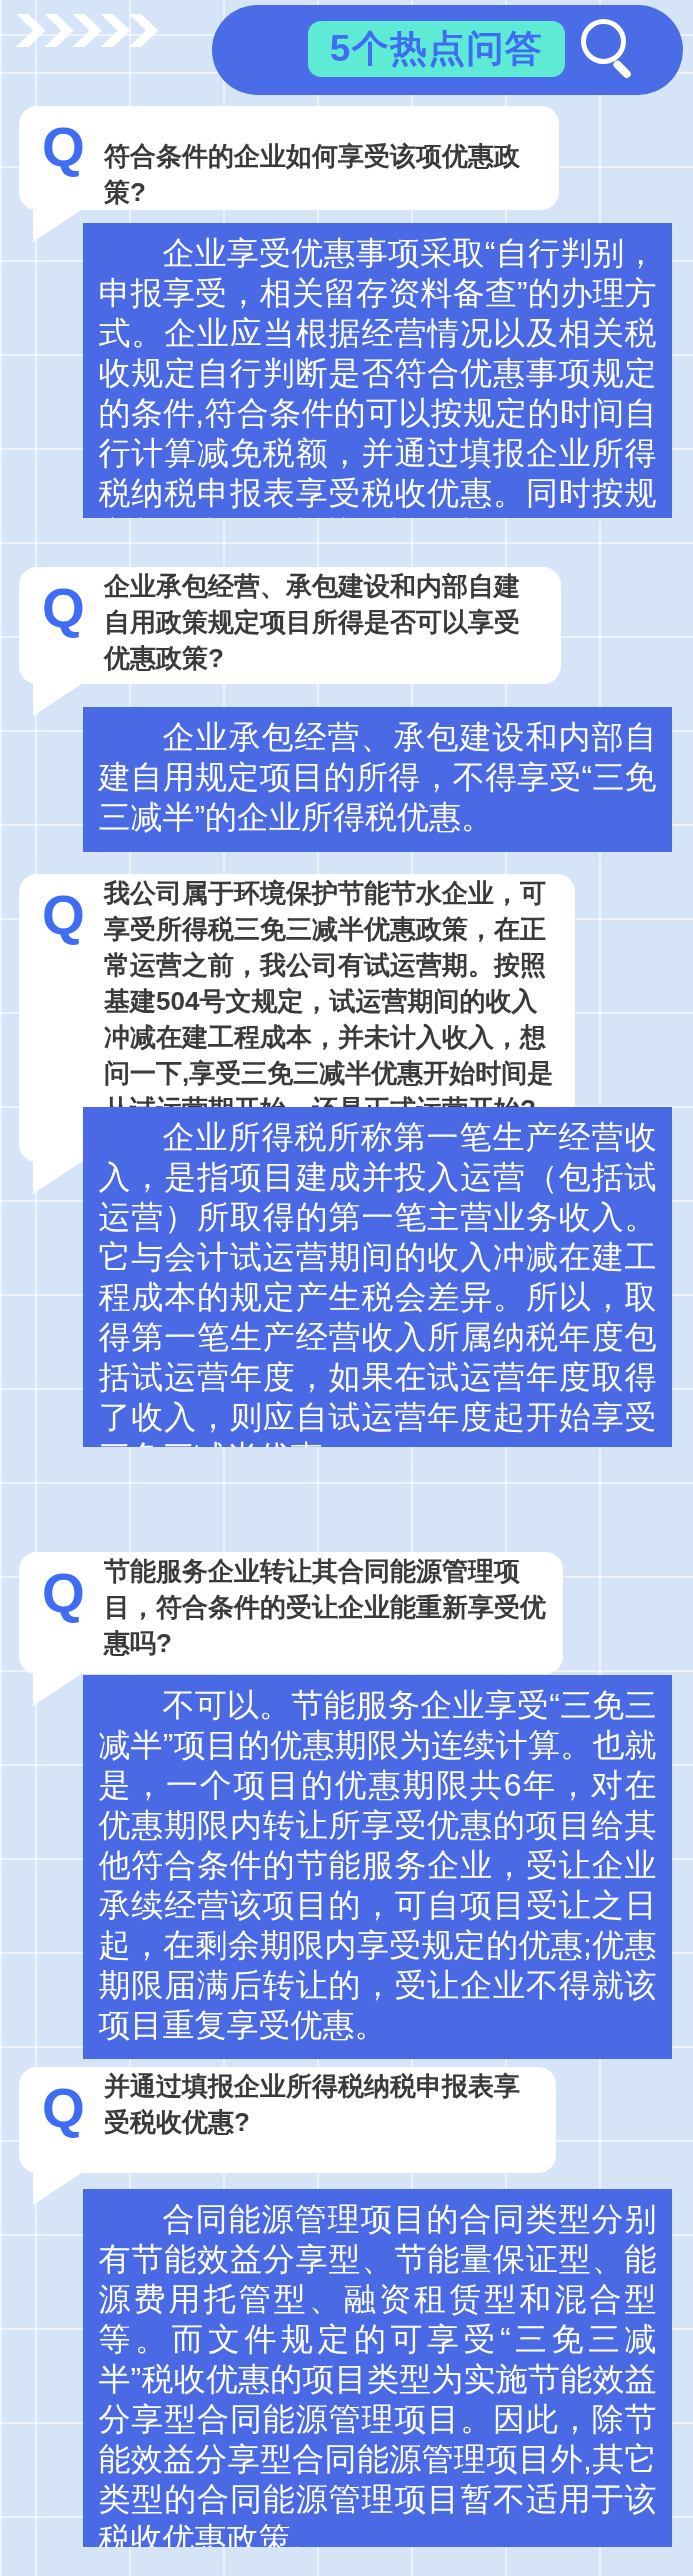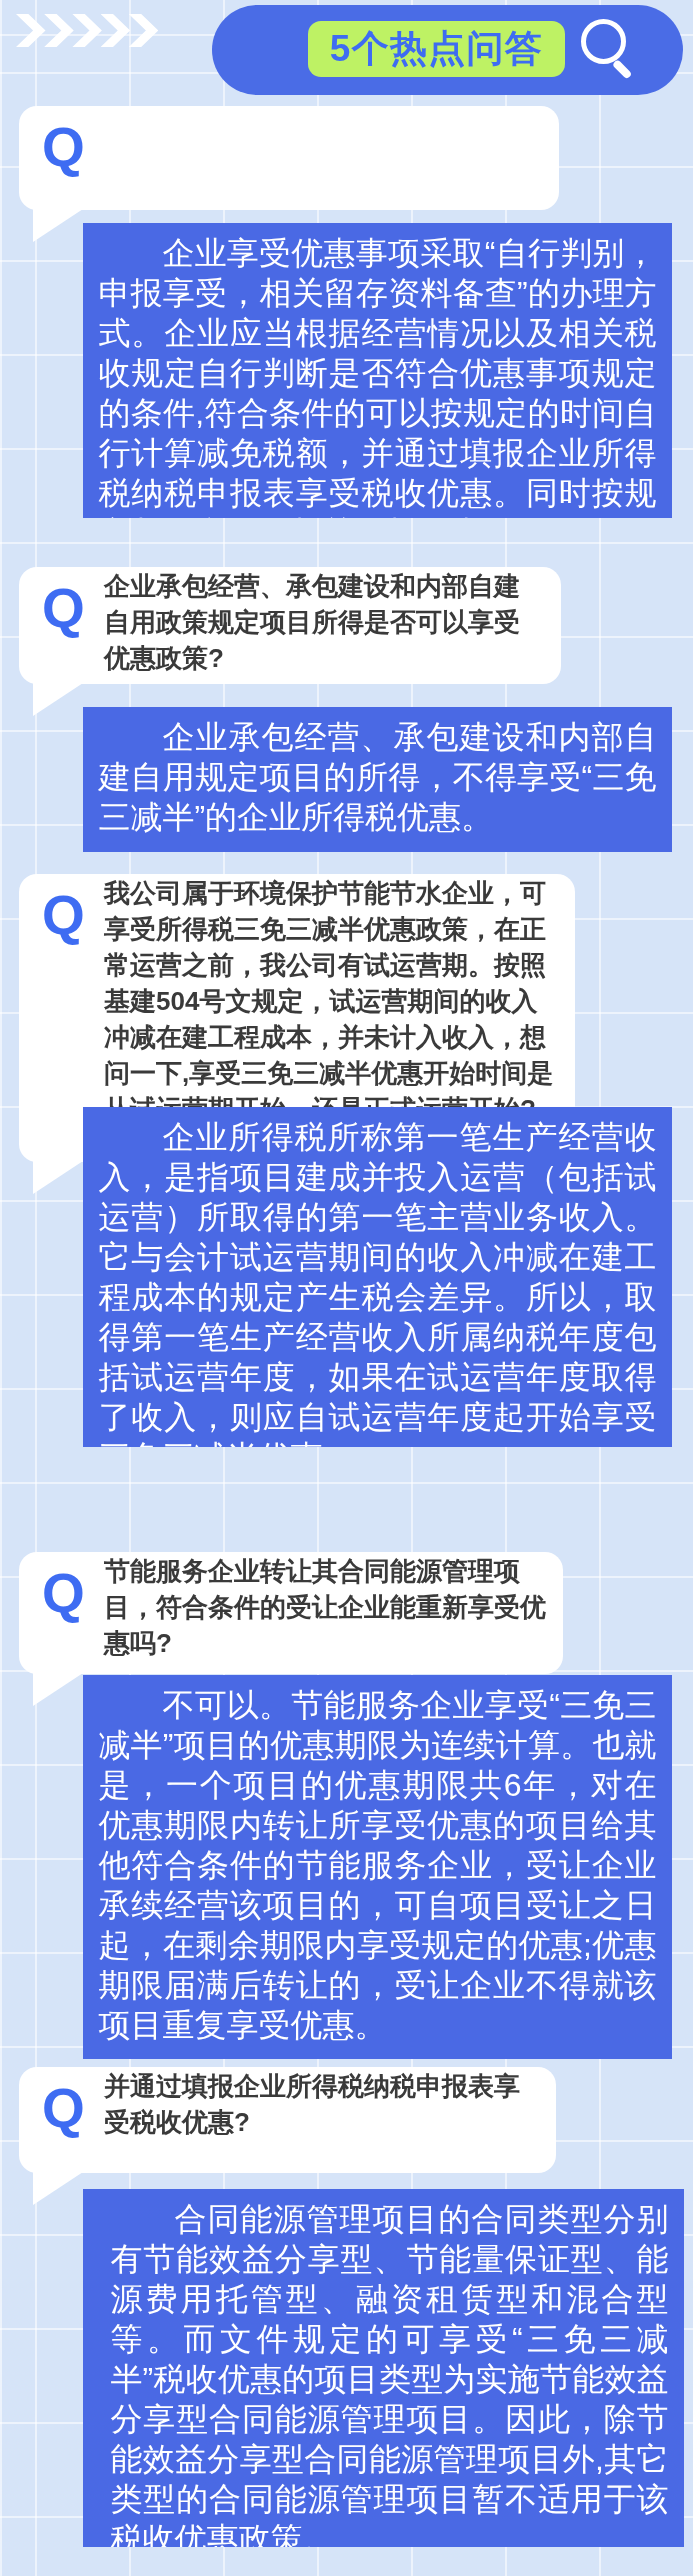--- a/index.html
+++ b/index.html
@@ -13,21 +13,21 @@
     background-position:35px 0,0 72px;
   }
   
   .header{position:absolute;top:0;left:0;width:693px;height:96px;}
   .chevrons{position:absolute;left:16px;top:14px;display:flex;}
   .chevron{width:29.5px;height:33px;background:#ffffff;margin-right:-1.3px;
     clip-path:polygon(0 0,42% 0,100% 50%,42% 100%,0 100%,58% 50%);}
   .pill{position:absolute;left:212px;top:4.5px;width:471px;height:90px;
     background:#4a6ce6;border-radius:45px;}
   .title-box{position:absolute;left:96px;top:16.7px;width:257px;height:56px;
-    background:#bef264;border-radius:13px;display:flex;align-items:center;justify-content:center;}
+    background:#5eead4;border-radius:13px;display:flex;align-items:center;justify-content:center;}
   .title-box span{font-size:37px;font-weight:700;color:#3e6cf2;letter-spacing:1.3px;}
   .mag{position:absolute;left:369px;top:14px;width:62px;height:62px;}
   .mag-circle{position:absolute;left:0;top:0;width:35px;height:35px;
     border:5.8px solid #ffffff;border-radius:50%;}
   .mag-handle{position:absolute;left:37px;top:40px;width:7.7px;height:20.5px;
     background:#ffffff;border-radius:3.9px;transform:rotate(-45deg);}
   
   .bubble{position:absolute;background:#ffffff;border-radius:18px;}
   .tail{position:absolute;left:14px;bottom:-32px;width:50px;height:33px;background:#ffffff;
     clip-path:polygon(0 0,100% 0,0 100%);}
@@ -43,21 +43,21 @@
   
   .q1{top:106px;left:19px;width:540px;height:104px;}
   .a1{top:223px;height:295px;}
   .q2{top:567px;left:19px;width:542px;height:117px;}
   .a2{top:707px;height:145px;}
   .q3{top:874px;left:19px;width:556px;height:288px;}
   .a3{top:1107px;height:340px;}
   .q4{top:1552px;left:19px;width:544px;height:122px;}
   .a4{top:1675px;height:384px;}
   .q5{top:2067px;left:19px;width:537px;height:106px;}
-  .a5{top:2189px;height:358px;padding-left:12px;}
+  .a5{top:2189px;height:358px;}
 </style>
 </head>
 <body>
 
 <div class="page">
 
   <div class="header">
     <div class="chevrons">
       <span class="chevron"></span>
       <span class="chevron"></span>
@@ -71,20 +71,21 @@
       </div>
       <div class="mag">
         <span class="mag-circle"></span>
         <span class="mag-handle"></span>
       </div>
     </div>
   </div>
 
   <div class="bubble q1 single">
     <span class="qmark">Q</span>
+    <p class="qtext">符合条件的企业如何享受该项优惠政策?</p>
     <span class="tail"></span>
   </div>
   <div class="answer a1">
     <p class="atext">企业享受优惠事项采取“自行判别，申报享受，相关留存资料备查”的办理方式。企业应当根据经营情况以及相关税收规定自行判断是否符合优惠事项规定的条件,符合条件的可以按规定的时间自行计算减免税额，并通过填报企业所得税纳税申报表享受税收优惠。同时按规定归集和留存相关资料备查。</p>
   </div>
 
   <div class="bubble q2">
     <span class="qmark">Q</span>
     <p class="qtext">企业承包经营、承包建设和内部自建自用政策规定项目所得是否可以享受优惠政策?</p>
     <span class="tail"></span>

